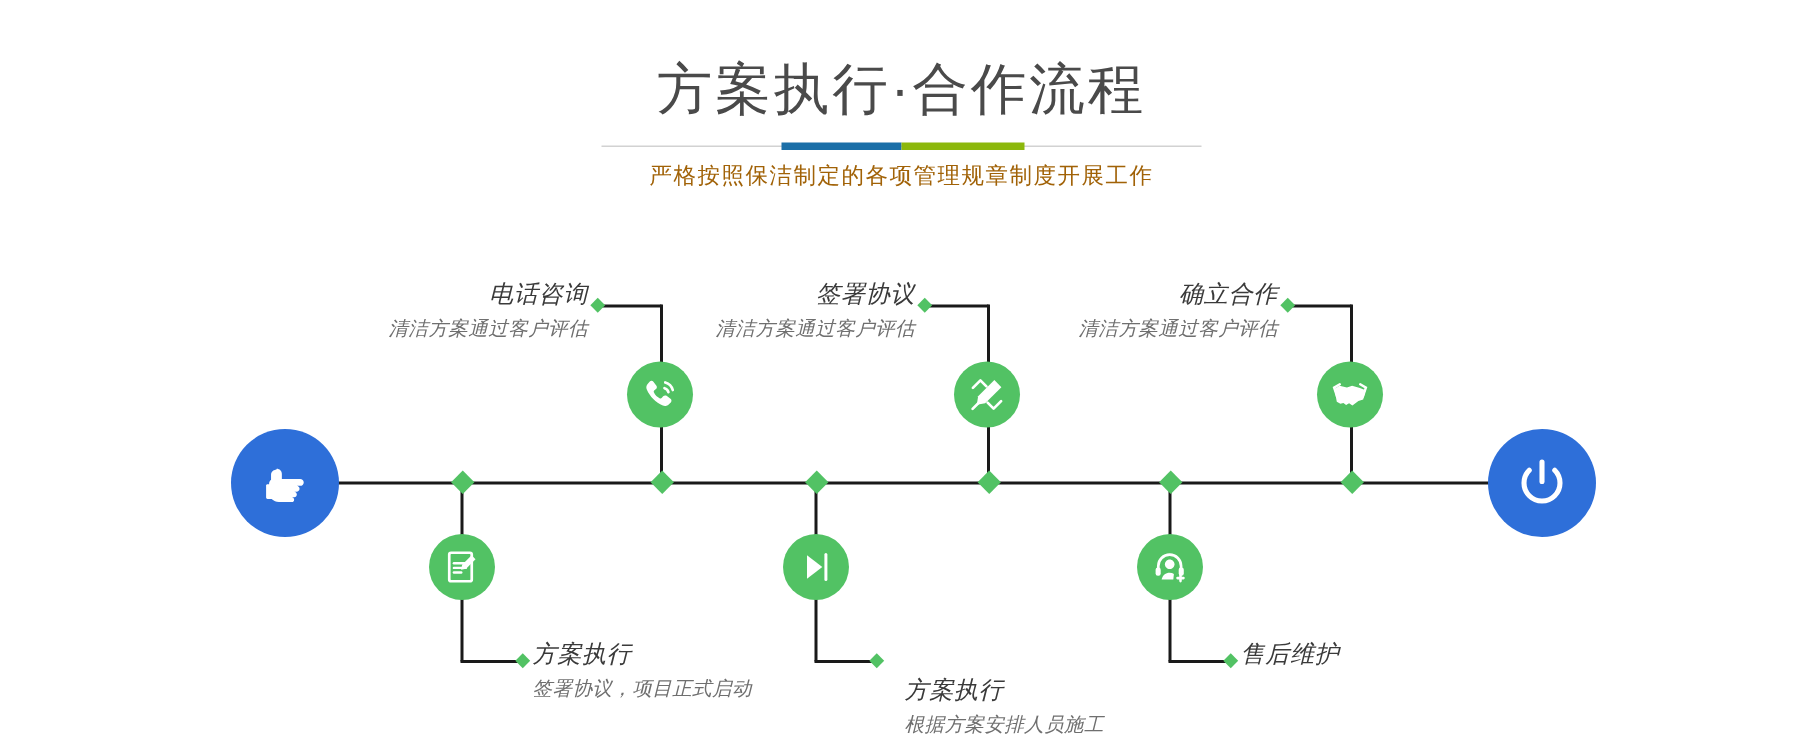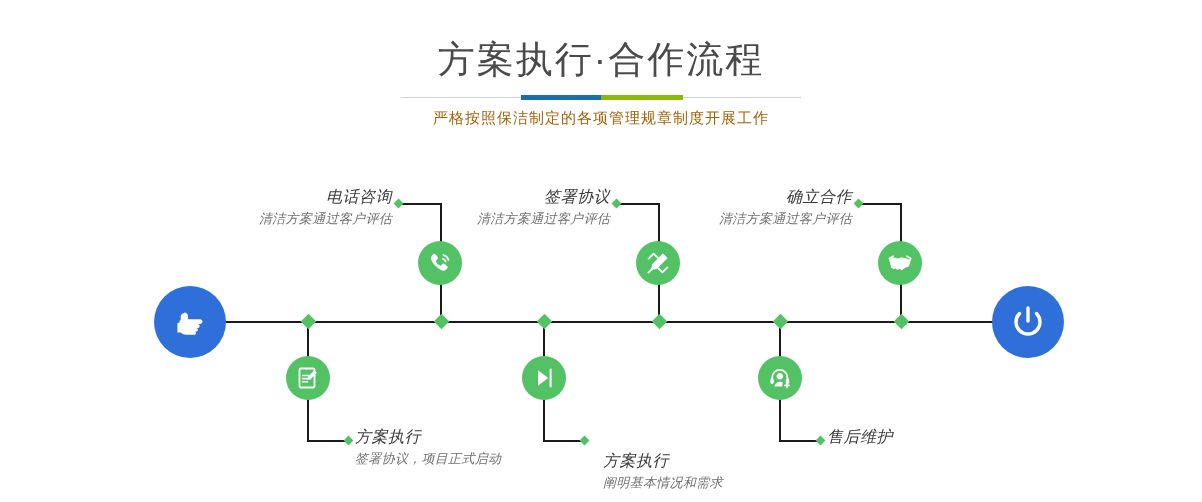--- a/index.html
+++ b/index.html
@@ -188,21 +188,21 @@
   <div class="node-circle" style="left:522px; top:356px;">
     <span>
       <svg width="26" height="26" viewBox="0 0 26 26">
         <path fill="#ffffff" d="M7.0 5.2l10.2 7.8-10.2 7.8z"></path>
         <line x1="19.6" y1="4.6" x2="19.6" y2="21.4" stroke="#ffffff" stroke-width="2.0" stroke-linecap="round"></line>
       </svg>
     </span>
   </div>
   <div class="label-block below" style="left:591px; top:450px;margin-left:12px;">
     <div class="label-title">方案执行</div>
-    <div class="label-desc">阐明基本情况和需求</div>
+    <div class="label-desc">根据方案安排人员施工</div>
   </div>
 
   <div class="diamond" style="left:896px; top:316px;"></div>
   <div class="stem" style="left:900px; top:203px; height:119px;"></div>
   <div class="leader" style="left:860px; top:203px; width:41px;"></div>
   <div class="bullet" style="left:855px; top:200px;"></div>
   <div class="node-circle" style="left:878px; top:241px;">
     <span>
       <svg width="26" height="26" viewBox="0 0 26 26">
         <path fill="#ffffff" d="M2.6 9.4l3.4-2.2 5.0 1.2 3.4-1.2 5.2 1.4 3.8 1.6-1.6 6.2-3.2 1.0

